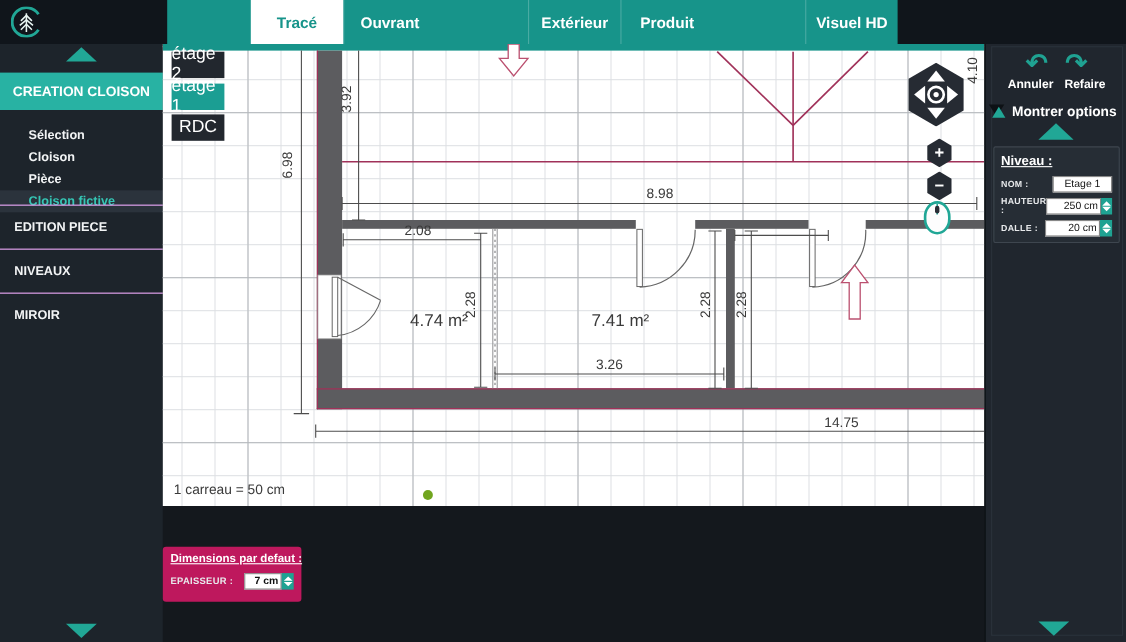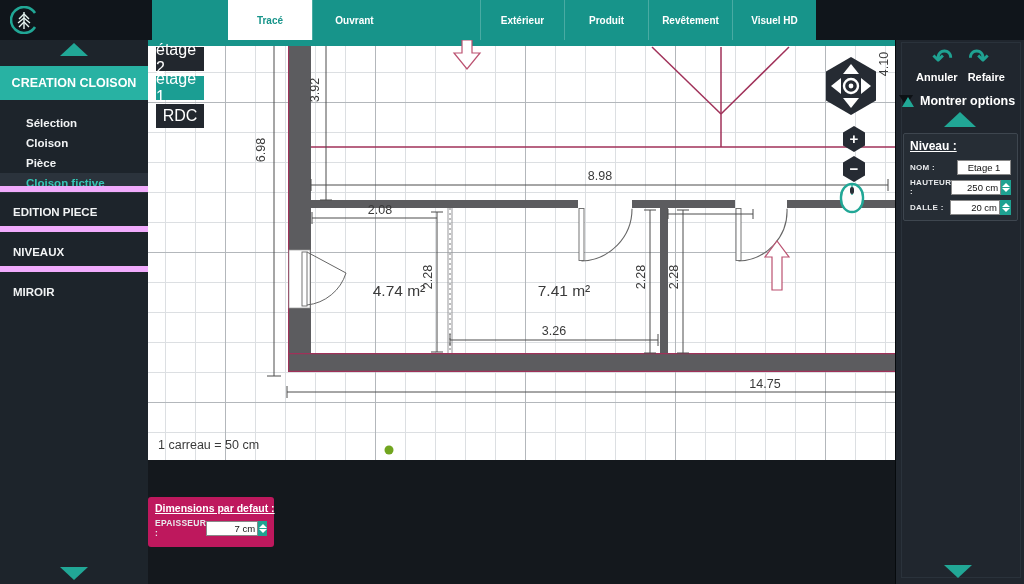--- a/index.html
+++ b/index.html
@@ -7,38 +7,38 @@
     font-family:"Liberation Sans", sans-serif; }
 
   
   #topbar { position:absolute; left:0; top:0; width:1024px; height:40px; background:#10151b; }
   #logo { position:absolute; left:10px; top:5px; height:30px; display:flex; align-items:center; gap:7px; }
   #logo-circle { width:28px; height:28px; }
   #brand-text { font-size:21px; font-weight:bold; color:#fff; letter-spacing:2px; }
   #brand-text .accent { color:#21a796; }
   #tabstrip { position:absolute; left:152px; top:0; width:664px; height:40px; background:#17948a; }
   .tab { position:absolute; top:0; height:40px; width:84px; display:flex; align-items:center;
-    justify-content:center; font-size:10px; font-weight:bold; color:#fff; cursor:pointer;
+    justify-content:center; font-size:14px; font-weight:bold; color:#fff; cursor:pointer;
     border-left:1px solid rgba(255,255,255,.22); }
   .tab.active { background:#fff; color:#17948a; border-left:none; }
 
   
   #sidebar { position:absolute; left:0; top:40px; width:148px; height:544px; background:#1d242b; }
   .tri { width:0; height:0; }
   #sb-tri-up { position:absolute; left:60px; top:3px; border-left:14px solid transparent;
     border-right:14px solid transparent; border-bottom:13px solid #21a796; }
   #sb-head { position:absolute; left:0; top:26px; width:148px; height:34px; background:#28b2a3;
     color:#fff; font-size:12.5px; font-weight:bold; display:flex; align-items:center; justify-content:center; }
   #sb-items { position:absolute; left:0; top:73px; width:148px; }
   .sb-item { height:20px; line-height:20px; padding-left:26px; font-size:11.5px; font-weight:bold;
     color:#f2f4f5; cursor:pointer; }
   .sb-item.active { background:#2b333c; color:#35c6b5; }
   #sb-sections { position:absolute; left:0; top:146px; width:148px; }
   .sb-section { height:40px; line-height:40px; padding-left:13px; font-size:11.5px; font-weight:bold;
-    color:#f2f4f5; border-top:6px solid #f0abfc; cursor:pointer; }
+    color:#f2f4f5; border-top:1px solid #f0abfc; cursor:pointer; }
   #sb-tri-down { position:absolute; left:60px; bottom:4px; border-left:14px solid transparent;
     border-right:14px solid transparent; border-top:13px solid #21a796; }
 
   
   #canvas { position:absolute; left:148px; top:40px; width:747px; height:420px; background:#fff;
     overflow:hidden;
     background-image:
       linear-gradient(#b3b7bb 1px, transparent 1px),
       linear-gradient(90deg,#b3b7bb 1px, transparent 1px),
       linear-gradient(#dcdfe2 1px, transparent 1px),
@@ -113,21 +113,20 @@
         <line x1="14" y1="6" x2="14" y2="23"></line>
         <path d="M14,8 L9,13 M14,8 L19,13 M14,12 L8,17 M14,12 L20,17 M14,16 L9,21 M14,16 L19,21"></path>
       </g>
     </svg>
   </div>
   <div id="tabstrip">
     <div class="tab active" style="left:76px">Tracé</div>
     <div class="tab" style="left:160px">Ouvrant</div>
     <div class="tab" style="left:328px">Extérieur</div>
     <div class="tab" style="left:412px">Produit</div>
-    <div class="tab" style="left:496px">Revêtement</div>
     <div class="tab" style="left:580px">Visuel HD</div>
   </div>
 </div>
 
 <div id="sidebar">
   <div id="sb-tri-up" class="tri"></div>
   <div id="sb-head">CREATION CLOISON</div>
   <div id="sb-items">
     <div class="sb-item">Sélection</div>
     <div class="sb-item">Cloison</div>
@@ -300,19 +299,19 @@
         </span>
     </div>
   </div>
   <div id="rp-tri-down" class="tri"></div>
 </div>
 
 <div id="defaults-box">
   <div id="defaults-title">Dimensions par defaut :</div>
   <div class="field-row">
     <span class="field-label">EPAISSEUR :</span>
-    <input class="field-input w-num" style="width: 52px;" value="7 cm">
+    <input class="field-input w-num" style="width: 34px; font-weight: bold;" value="7 cm">
     <span class="spinner">
         <span class="spin-up"></span>
         <span class="spin-down"></span>
       </span>
   </div>
 </div>
 
 </body></html>

